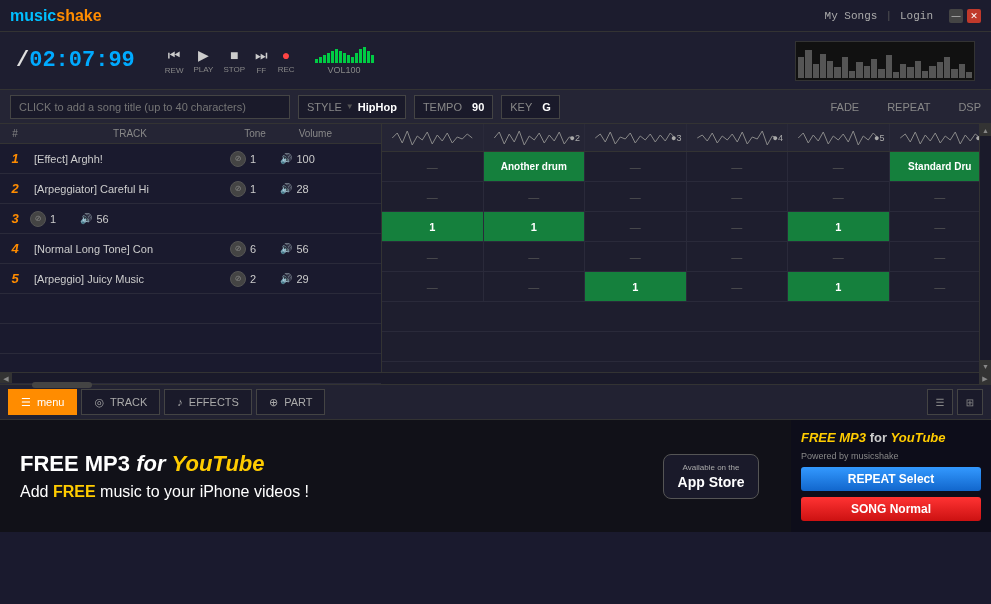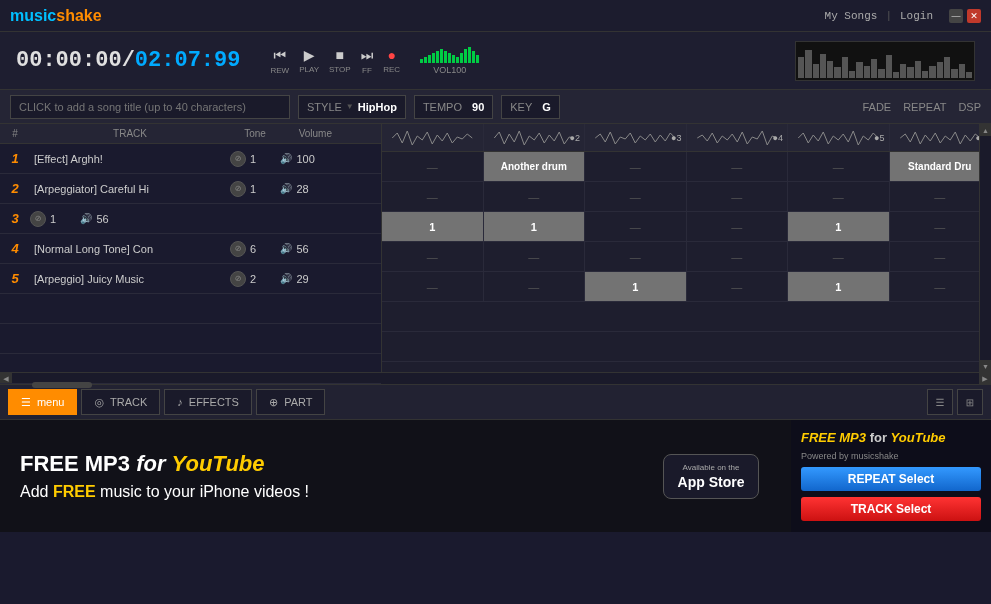--- a/index.html
+++ b/index.html
@@ -180,20 +180,21 @@
     .fade-repeat-dsp {
       display: flex;
       gap: 12px;
       margin-left: auto;
       align-items: center;
     }
     .fade-repeat-dsp span {
       font-size: 11px;
       color: #888;
       cursor: pointer;
+      margin-left: 16px;
     }
     .track-header {
       display: flex;
       align-items: center;
       padding: 4px 0;
       border-bottom: 1px solid #333;
       background: #252535;
     }
     .th-num { width: 30px; text-align: center; color: #888; font-size: 10px; }
     .th-track { width: 200px; color: #888; font-size: 10px; text-align: center; }
@@ -263,21 +264,21 @@
       align-items: center;
       justify-content: center;
       border-right: 1px solid #2a2a3a;
       font-size: 11px;
       color: #aaa;
       cursor: pointer;
       background: #1e1e2e;
       min-width: 0;
     }
     .pattern-cell.active {
-      background: #737373;
+      background: #15803d;
       color: #fff;
       font-weight: bold;
     }
     .pattern-cell.dash { color: #555; }
 
     
     .bottom-tabs {
       background: #222232;
       height: 36px;
       display: flex;
@@ -510,21 +511,20 @@
     <span>Login</span>
     <div class="win-btns">
       <div class="win-btn">—</div>
       <div class="win-btn close">✕</div>
     </div>
   </div>
 </div>
 
 <div class="player-bar">
   <div class="time-display">
-    <span class="time-current">00:00:00</span>
     <span class="time-sep">/</span>
     <span class="time-total">02:07:99</span>
   </div>
 
   <div class="transport">
     <div class="transport-btn">
       <span class="icon">⏮</span>
       <span class="label">REW</span>
     </div>
     <div class="transport-btn">
@@ -862,15 +862,15 @@
     </div>
   </div>
   <div class="promo-right">
     <div class="promo-right-title">
       <span class="free">FREE MP3</span>
       <span class="for">for</span>
       <span class="yt">YouTube</span>
     </div>
     <div class="promo-right-sub">Powered by musicshake</div>
     <div class="video-select-btn">REPEAT Select</div>
-    <div class="song-select-btn">TRACK Select</div>
+    <div class="song-select-btn">SONG Normal</div>
   </div>
 </div>
 
 </body></html>

